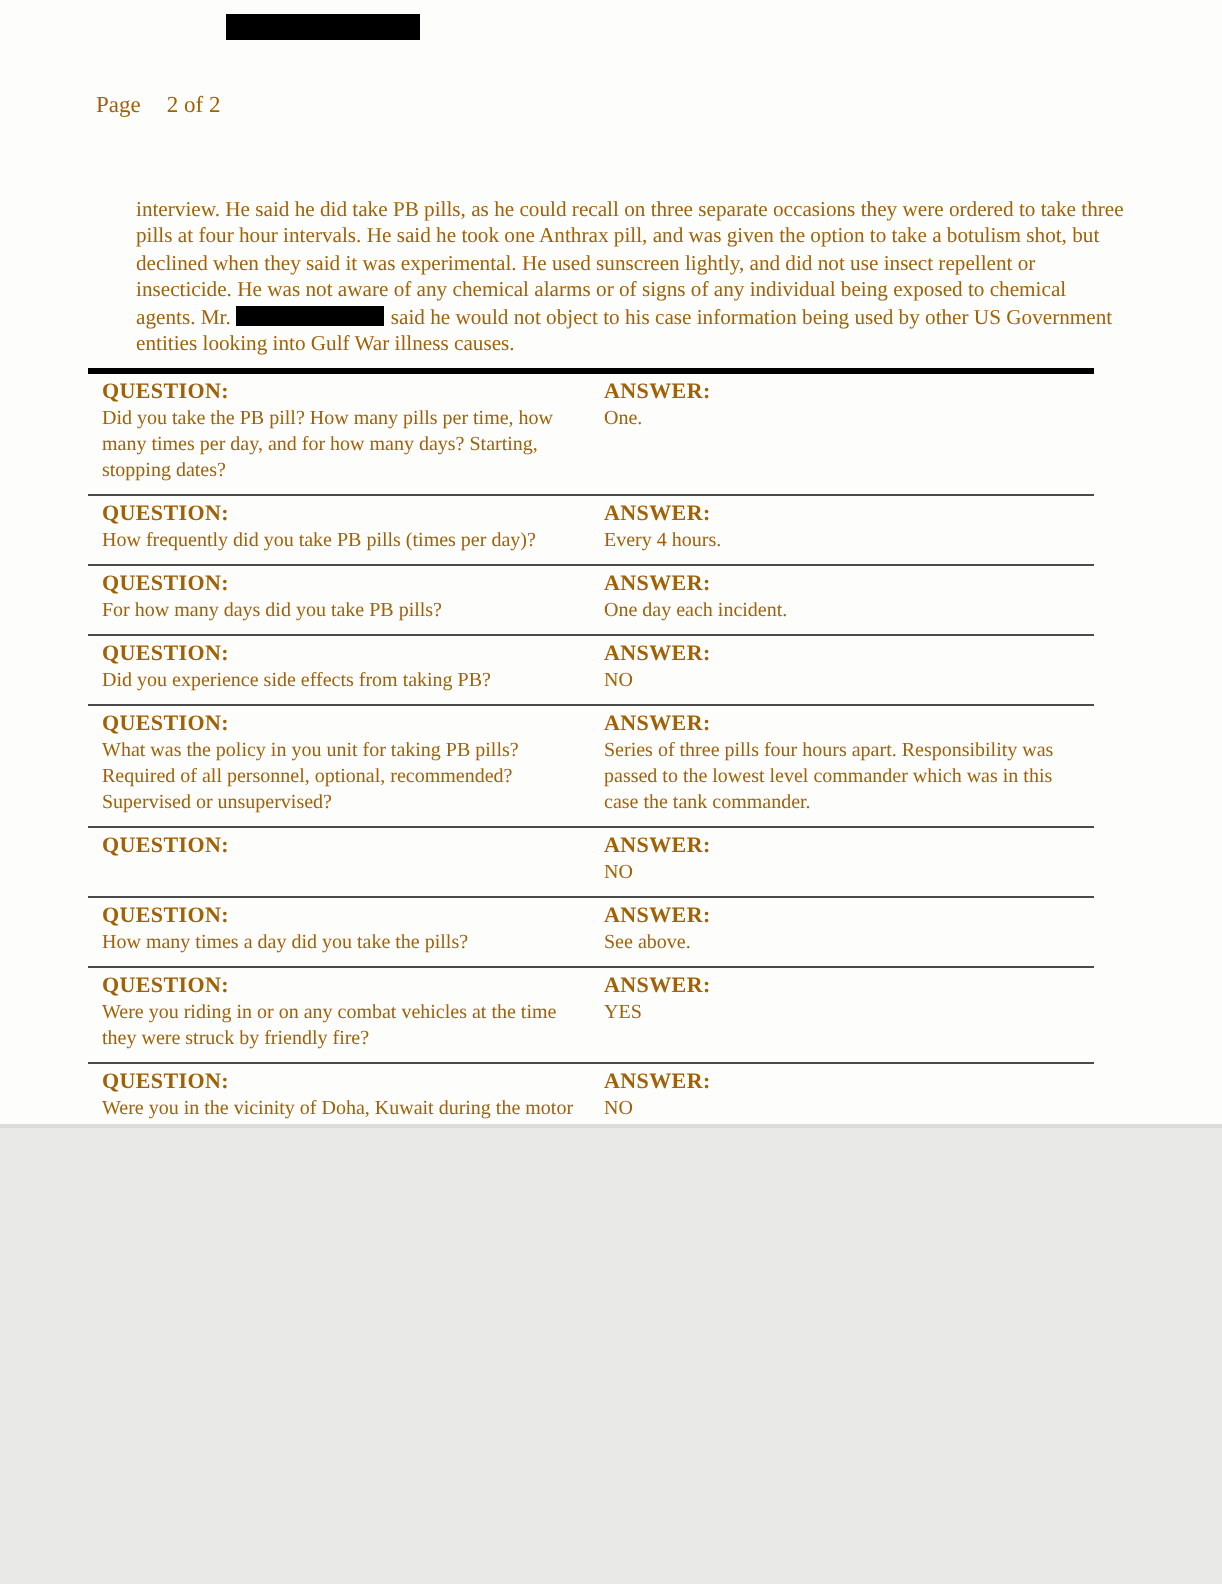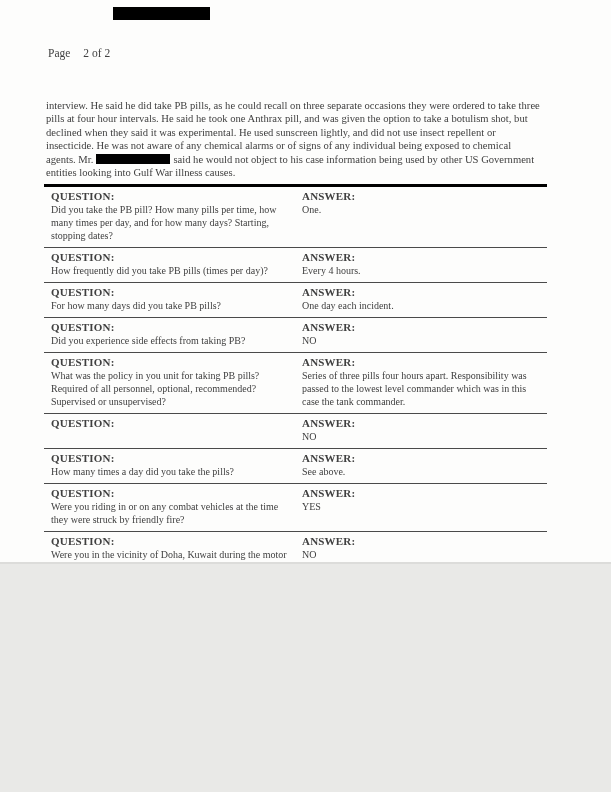--- a/index.html
+++ b/index.html
@@ -6,21 +6,21 @@
     margin: 0;
     padding: 0;
     background: #e9e9e7;
   }
   .page {
     position: relative;
     width: 611px;
     height: 564px;
     background: #fdfdfc;
     font-family: "Liberation Serif", serif;
-    color: #404040;
+    color: #a16207;
     overflow: hidden;
     border-bottom: 2px solid #dcdcda;
     box-sizing: border-box;
   }
   .top-redaction {
     position: absolute;
     left: 113px;
     top: 7px;
     width: 97px;
     height: 13px;
@@ -30,21 +30,21 @@
     position: absolute;
     left: 48px;
     top: 47px;
     font-size: 11.5px;
   }
   .page-number-line .page-num {
     margin-left: 13px;
   }
   .intro {
     position: absolute;
-    left: 46px;
+    left: 68px;
     top: 99px;
     width: 496px;
     font-size: 10.6px;
     line-height: 13.4px;
     text-align: left;
   }
   .inline-redaction {
     display: inline-block;
     width: 74px;
     height: 10px;

